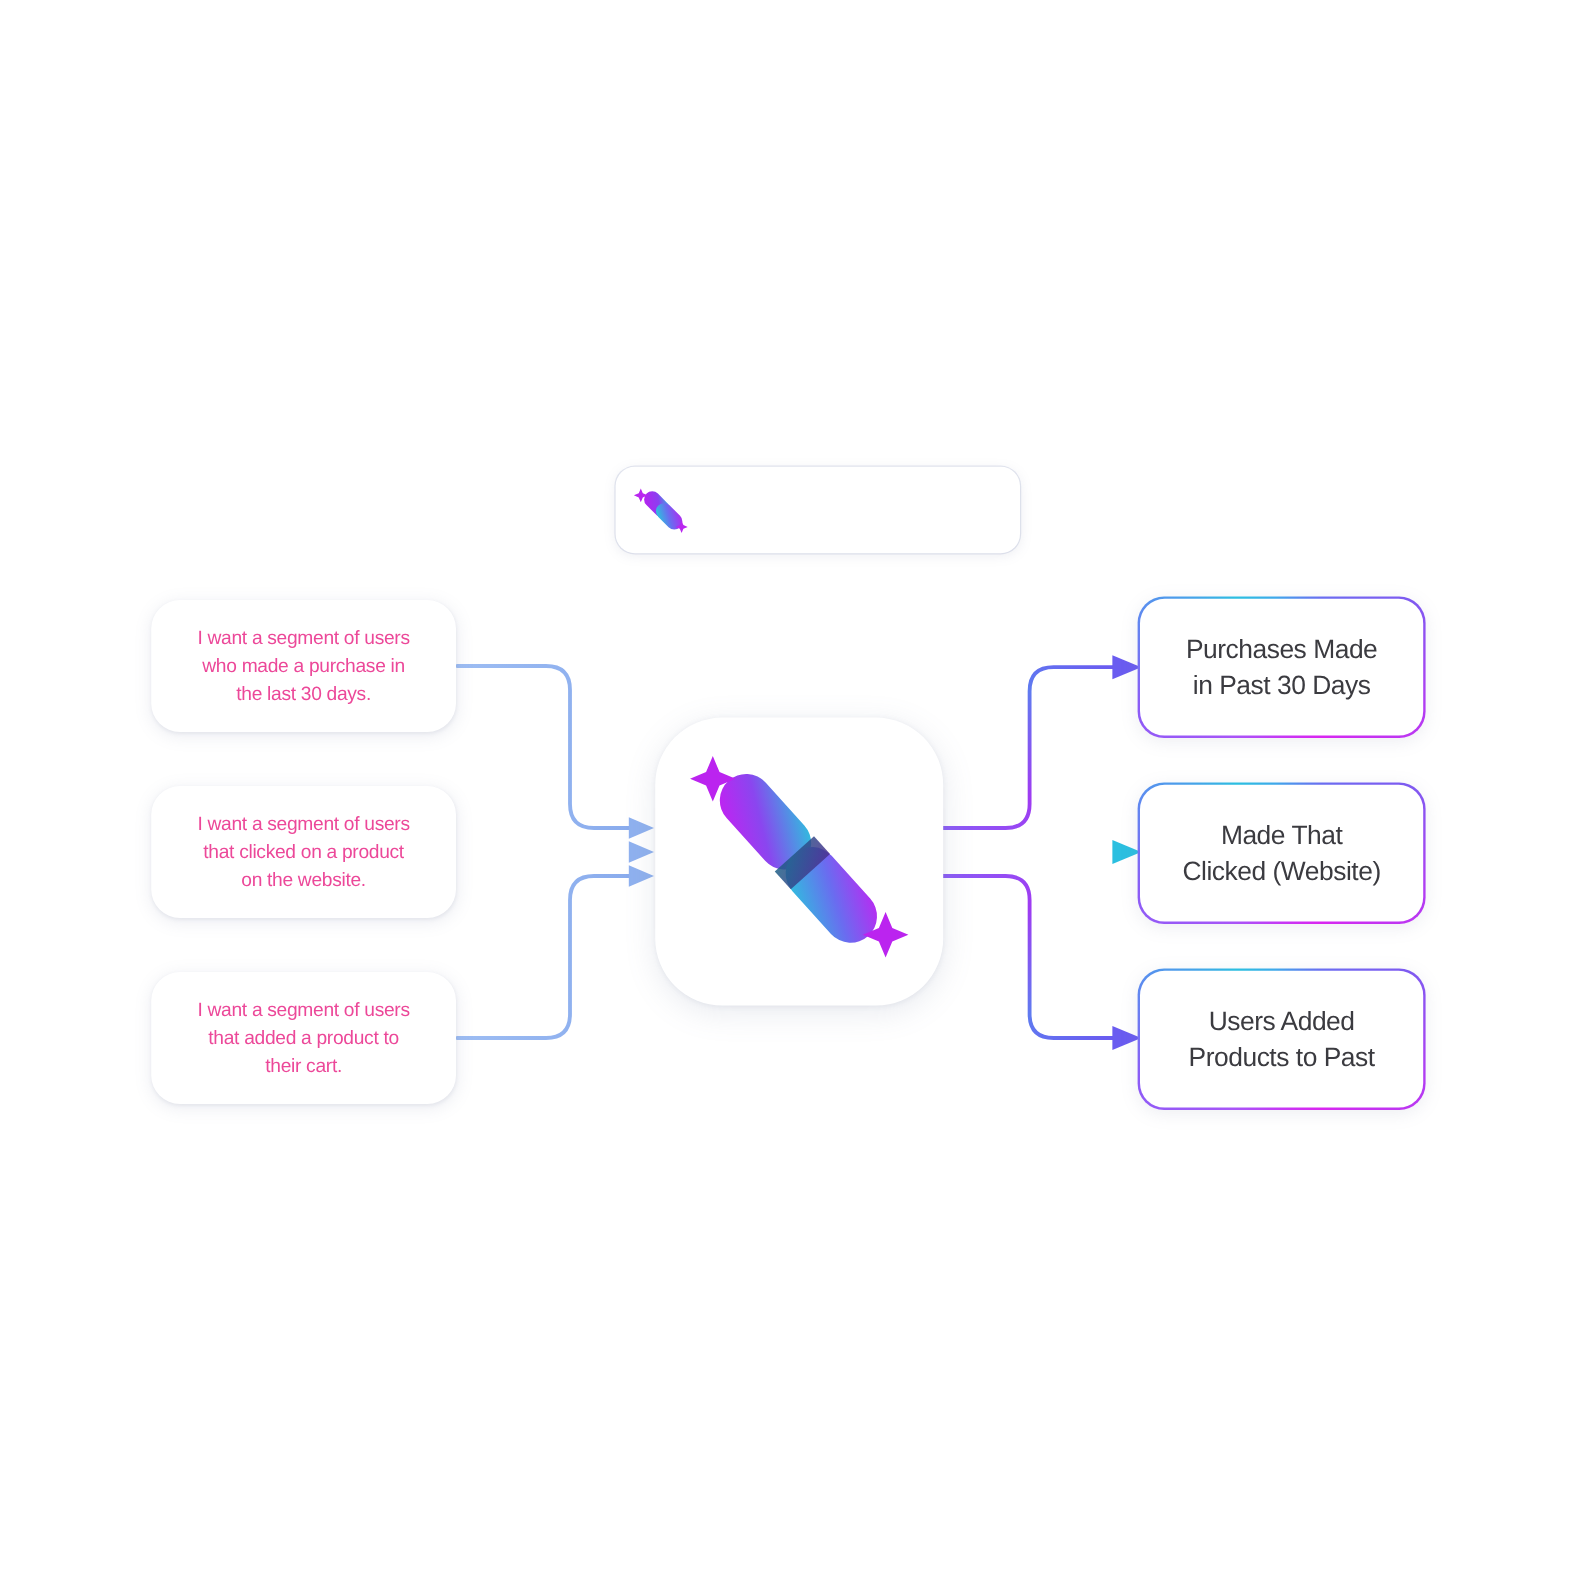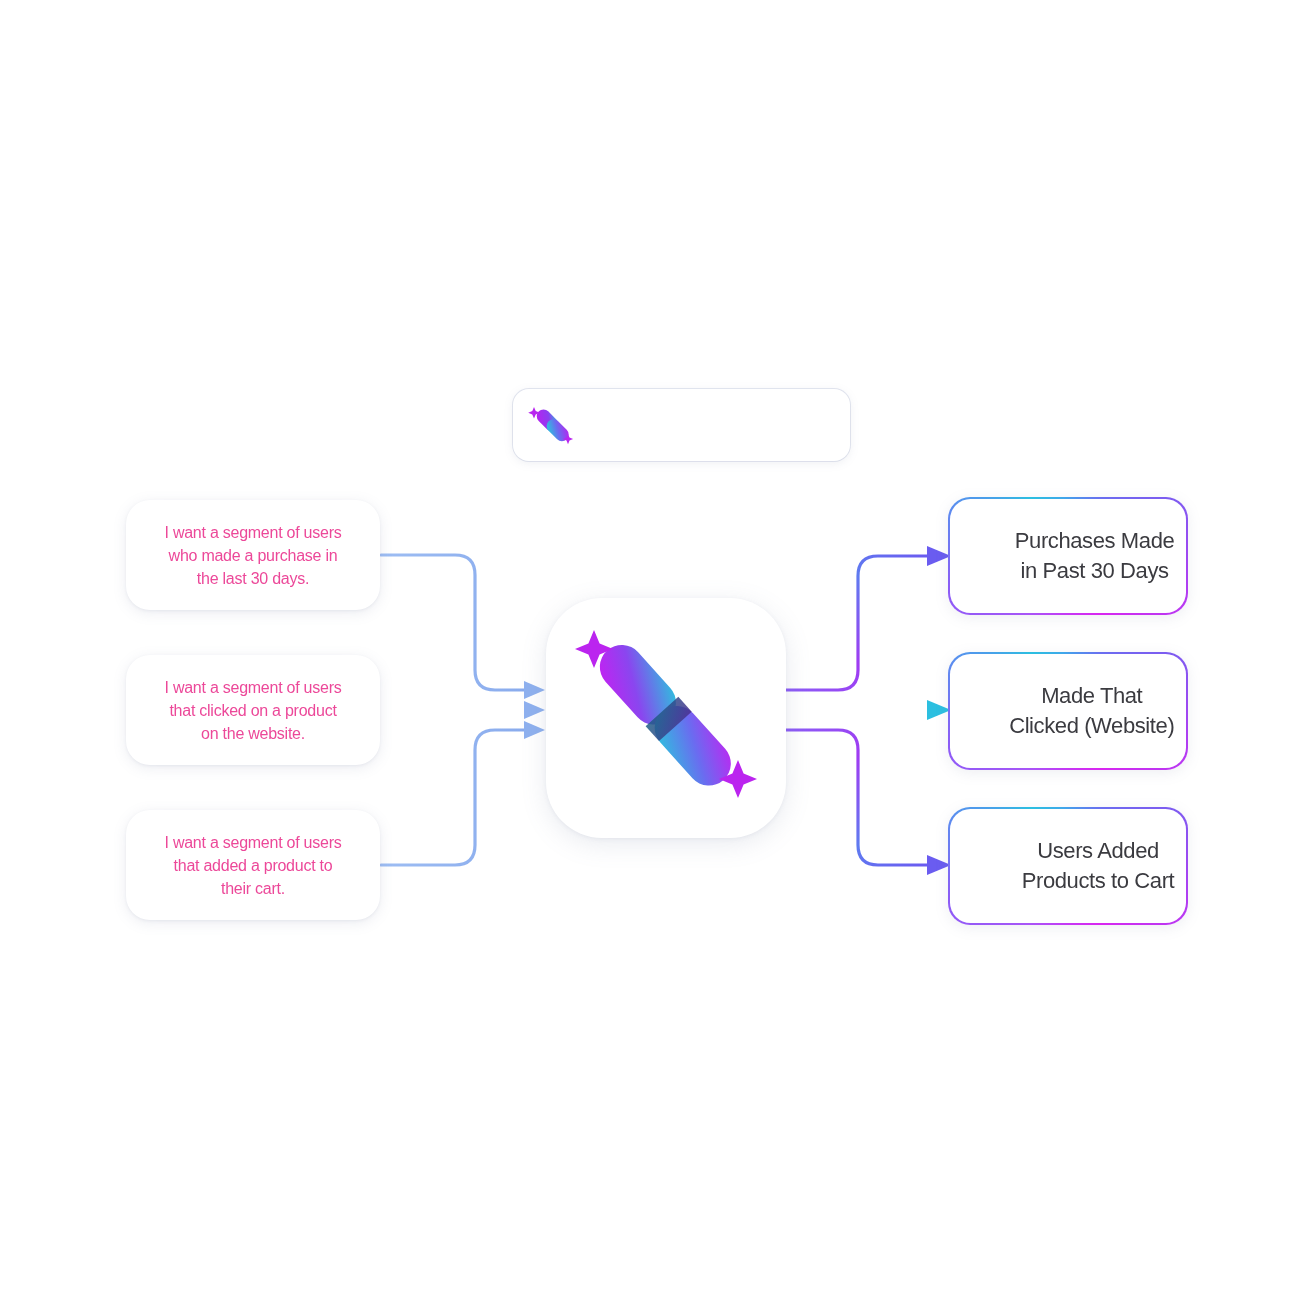--- a/index.html
+++ b/index.html
@@ -124,21 +124,21 @@
         #a855f7 360deg);
     box-shadow: 0 3px 14px rgba(120,130,160,0.13);
   }
   .segment-card .inner {
     width: 100%;
     height: 100%;
     background: #ffffff;
     border-radius: 20.5px;
     display: flex;
     align-items: center;
-    justify-content: flex-end;
+    justify-content: center;
     padding: 0 12px;
   }
   .segment-card .txt {
     font-size: 22px;
     line-height: 30px;
     text-align: center;
     color: #3b3b40;
     letter-spacing: -0.4px;
     white-space: pre-line;
   }
@@ -289,17 +289,17 @@
   </div>
   <div class="segment-card" id="segment-1">
     <div class="inner">
       <div class="txt">Made That
 Clicked (Website)</div>
     </div>
   </div>
   <div class="segment-card" id="segment-2">
     <div class="inner">
       <div class="txt">Users Added
-Products to Cart</div>
+Products to Past</div>
     </div>
   </div>
 
 </div>
 
 </body></html>

